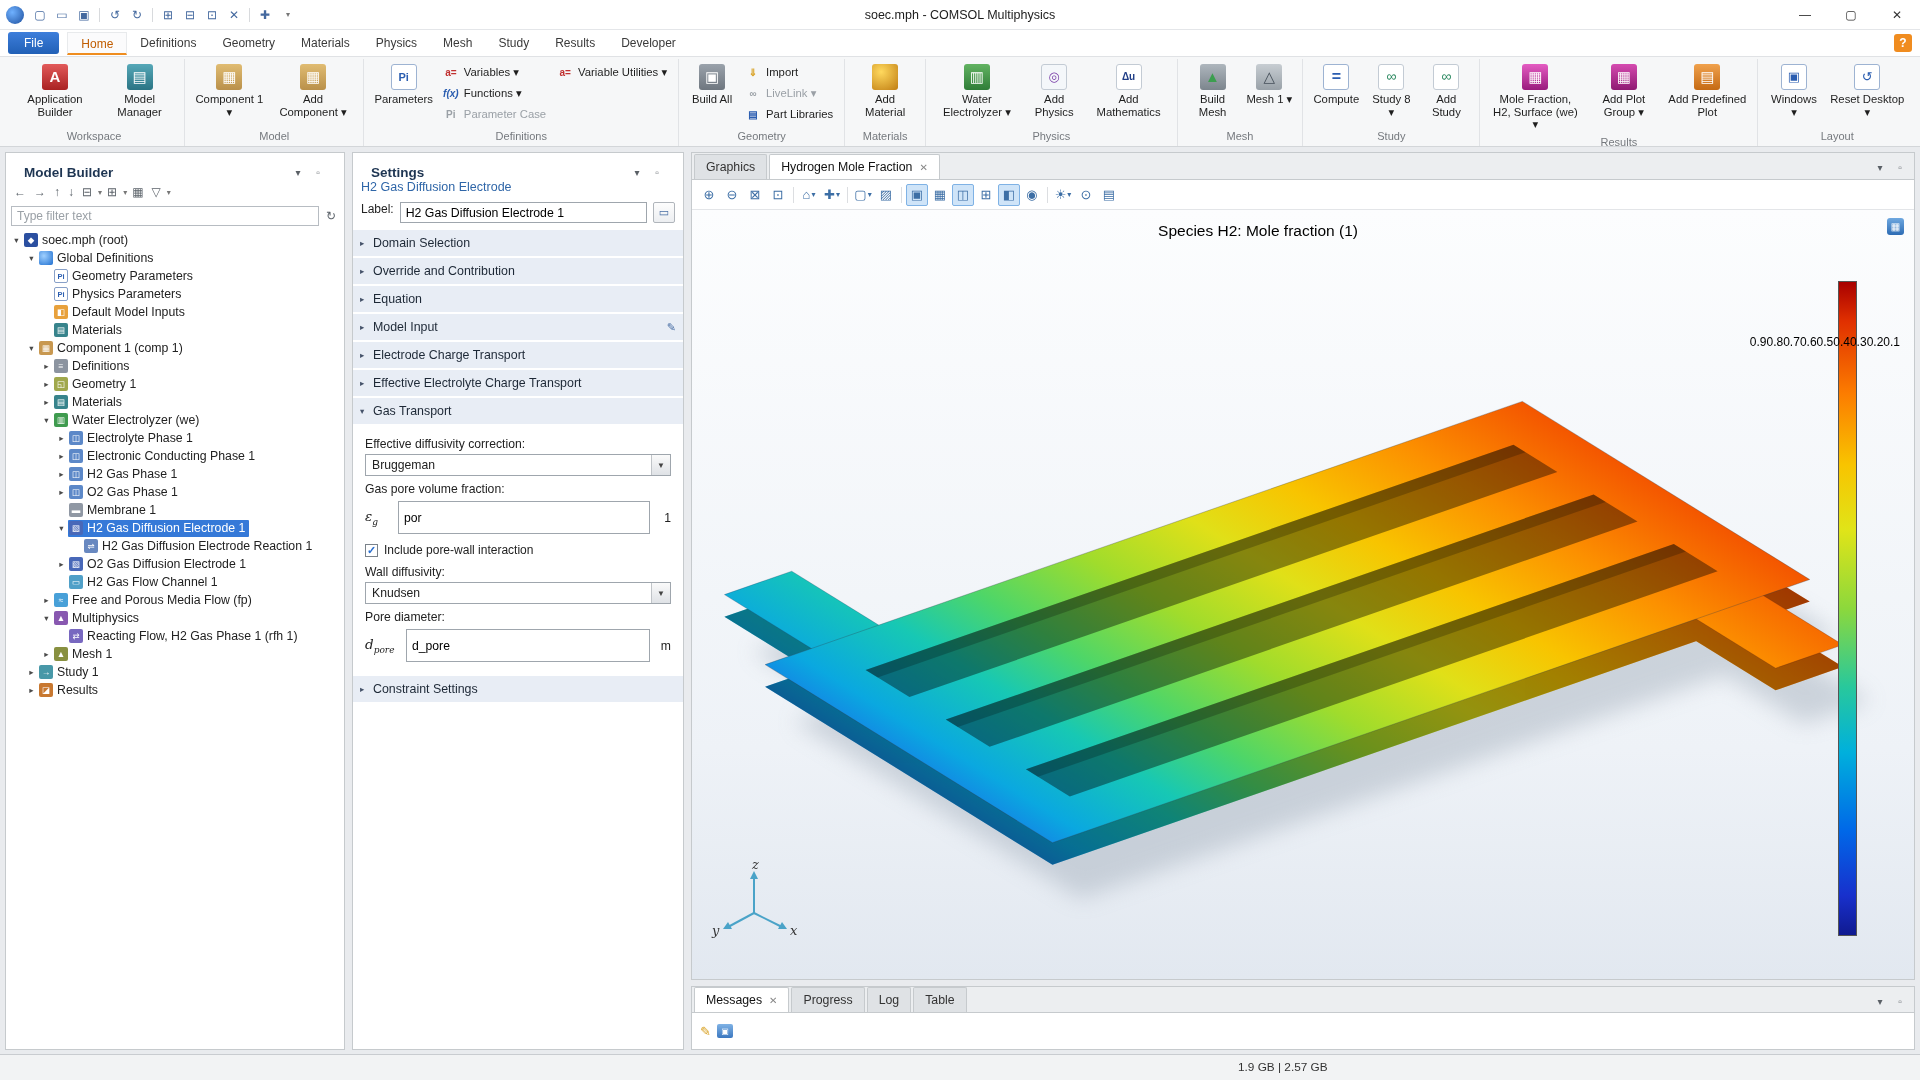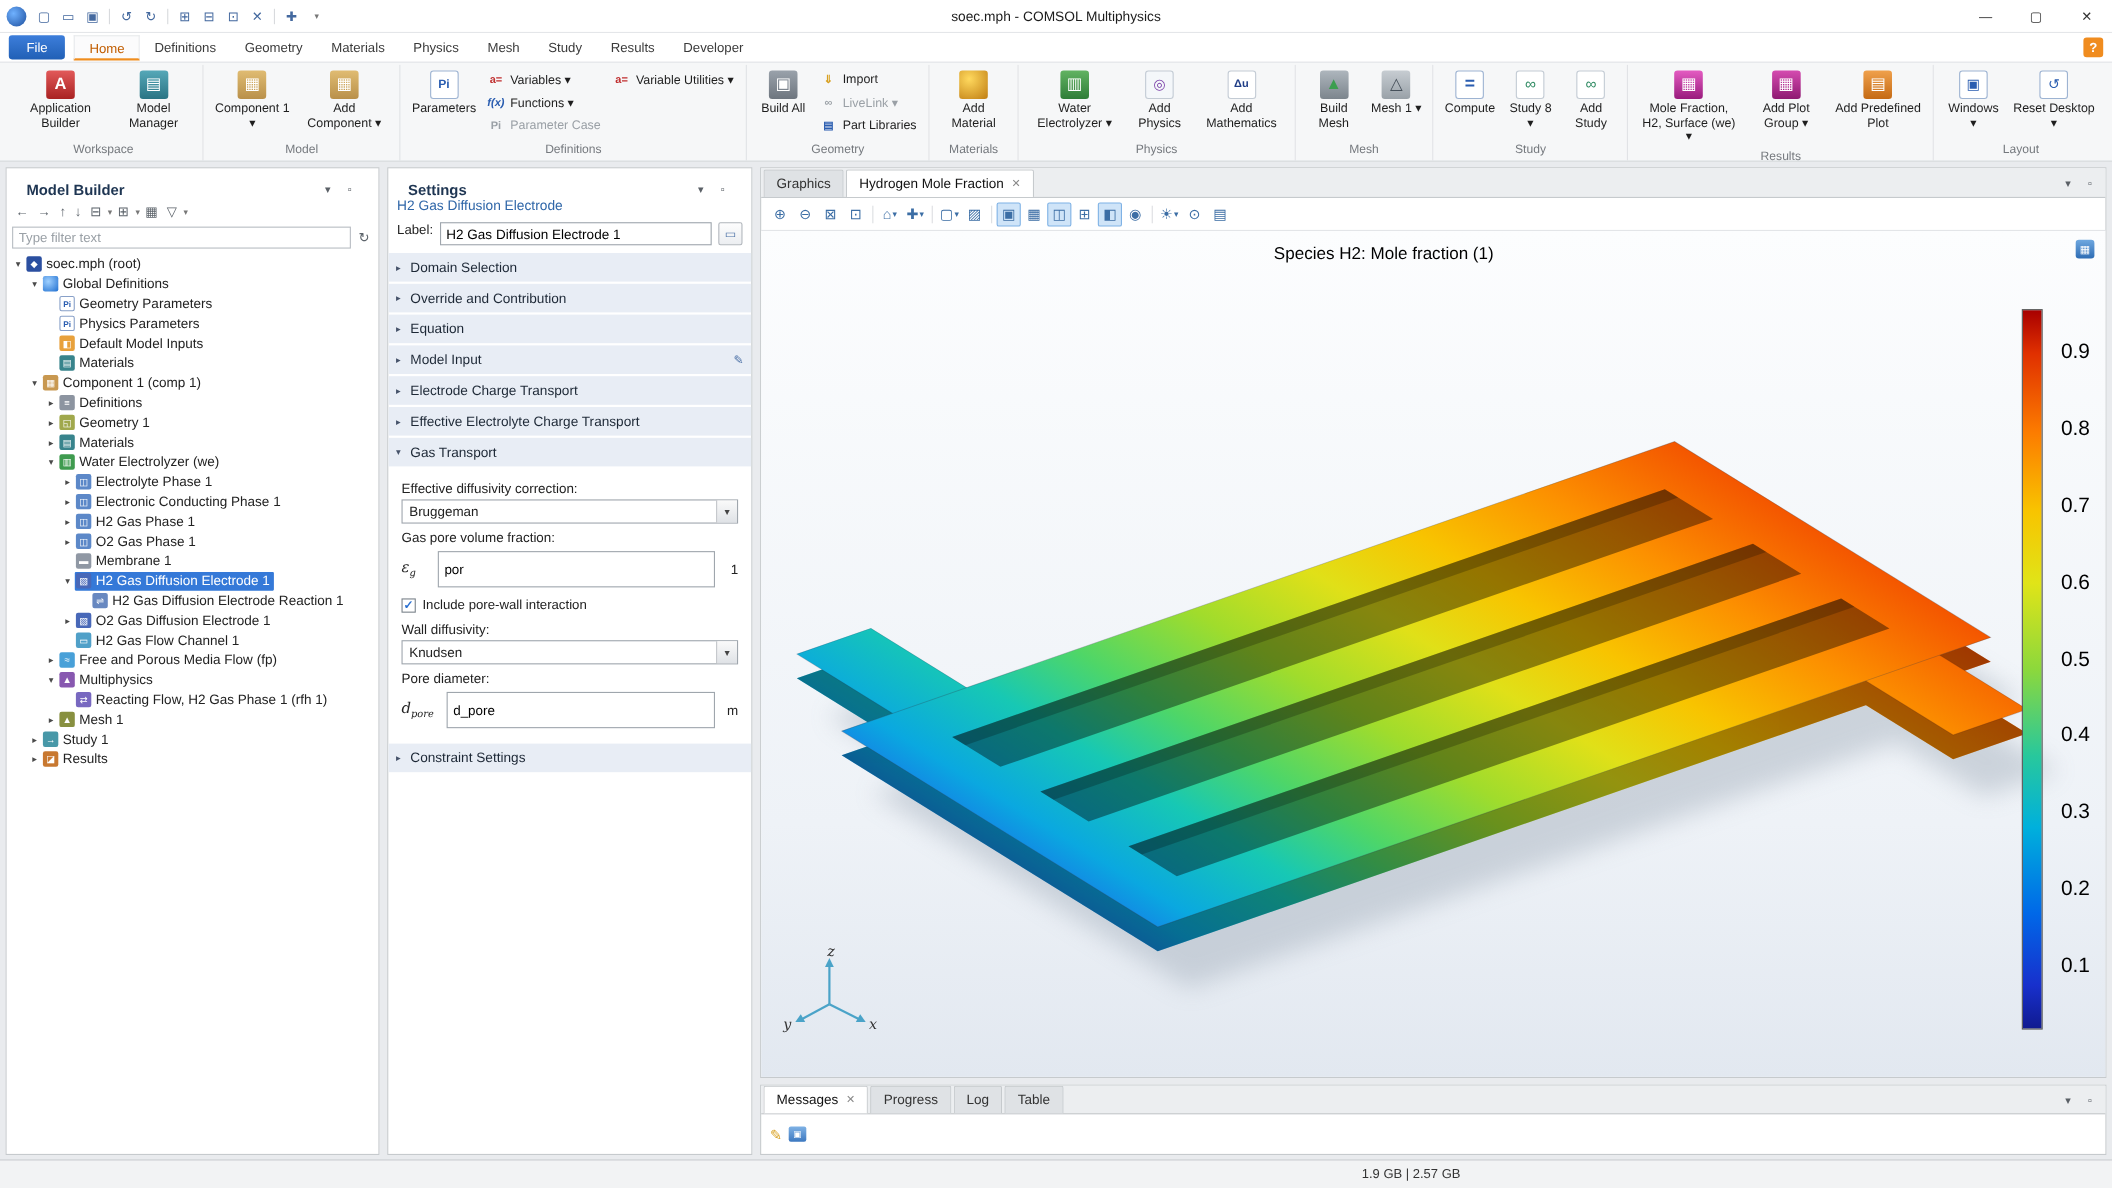--- a/index.html
+++ b/index.html
@@ -139,21 +139,21 @@
 .gtoolbar{height:30px;border-bottom:1px solid #e3e5e8;display:flex;align-items:center;gap:1px;padding:0 6px;flex:none}
 .gt{height:22px;min-width:22px;display:flex;align-items:center;justify-content:center;color:#3c6ea5;font-size:13px;border-radius:2px;padding:0 2px}
 .gt .mbcaret{color:#3c6ea5}
 .gt.active{background:#cfe4f8;border:1px solid #7fb2e5}
 .gsep{width:1px;height:16px;background:#dcdee1;margin:0 3px}
 .plot{flex:1;position:relative;background:linear-gradient(180deg,#fcfdfe 0%,#eef2f7 70%,#e2e8f0 100%);min-height:0;overflow:hidden}
 .plot-title{position:absolute;top:12px;left:0;right:90px;text-align:center;font-size:15.5px;color:#000}
 .plot svg.scene{position:absolute;left:0;top:0;width:100%;height:100%}
 .cbar{position:absolute;right:57px;top:71px;width:19px;height:655px;border:1px solid #555;
  background:linear-gradient(180deg,#a80000 0%,#e03000 6%,#fc7c00 17%,#f8c400 28%,#e0e418 38%,#8cd83c 50%,#28c89c 62%,#00b0dc 72%,#0068e8 84%,#1830cc 94%,#101a90 100%)}
-.cbar-labels{position:absolute;right:14px;top:62px;height:655px;display:flex;flex-direction:column;justify-content:space-between;padding:37px 0;font-size:19px;color:#000;text-align:left}
+.cbar-labels{position:absolute;right:14px;top:88px;height:655px;display:flex;flex-direction:row;justify-content:space-between;padding:37px 0;font-size:12px;color:#000;text-align:left}
 .triad{position:absolute;left:16px;bottom:34px}
 .ctxicon{position:absolute;right:10px;top:8px;width:17px;height:17px;background:linear-gradient(#6fa8e0,#2d6cb4);border-radius:3px;display:flex;align-items:center;justify-content:center;color:#fff;font-size:10px}
 
 
 .messages{height:64px;flex:none;display:flex;flex-direction:column}
 .mtabs{height:26px;background:#eceef0;border-bottom:1px solid #c6cacd;display:flex;align-items:flex-end;padding:0 2px;flex:none;position:relative}
 .mtabs .phead-icons{position:absolute;right:6px;top:6px}
 .mbody{flex:1;display:flex;align-items:center;gap:6px;padding:0 8px}
 .mico1{color:#d8a020;font-size:13px}
 .mico2{width:16px;height:14px;background:linear-gradient(#7fb2e5,#3c78c0);border-radius:2px;display:flex;align-items:center;justify-content:center;color:#fff;font-size:8px}

